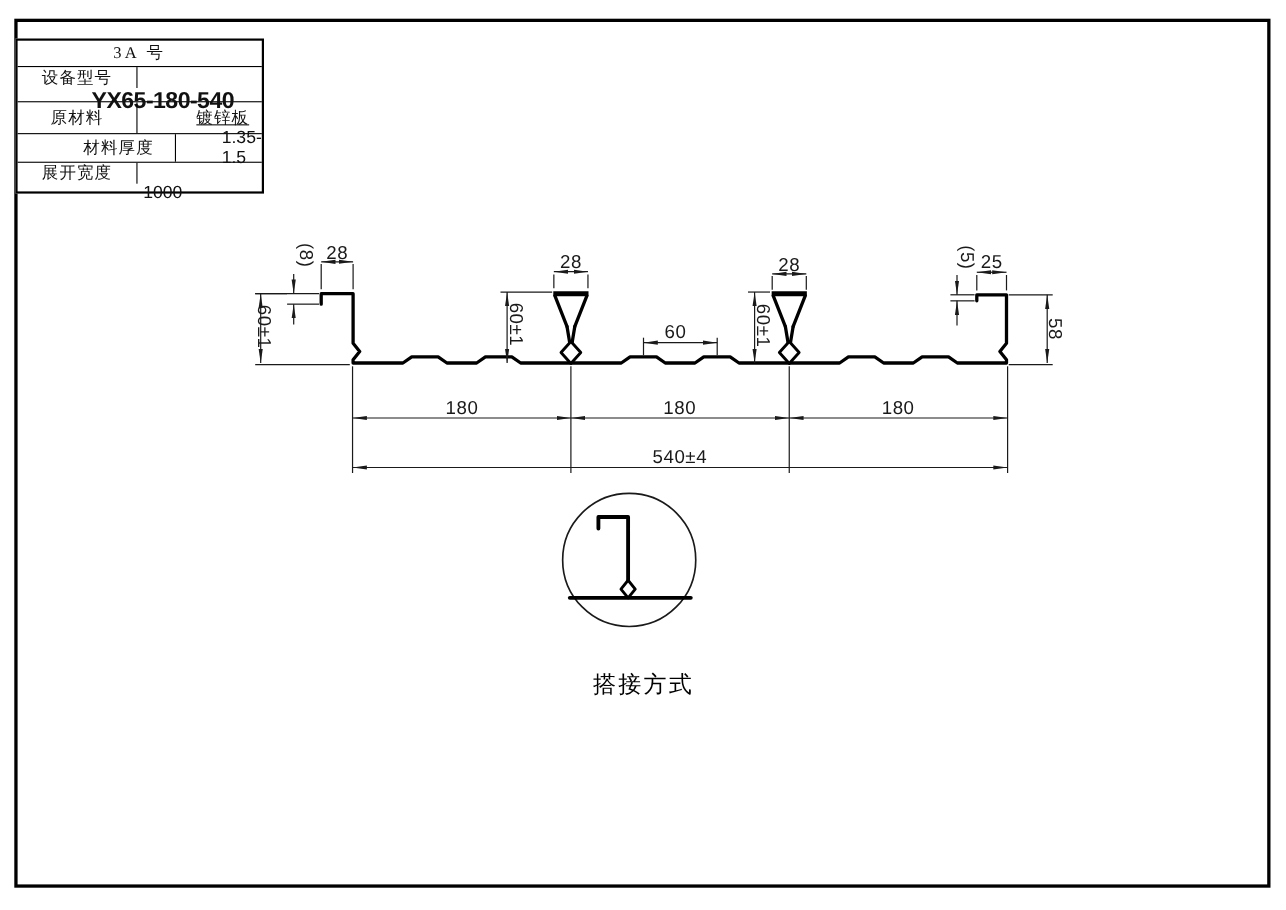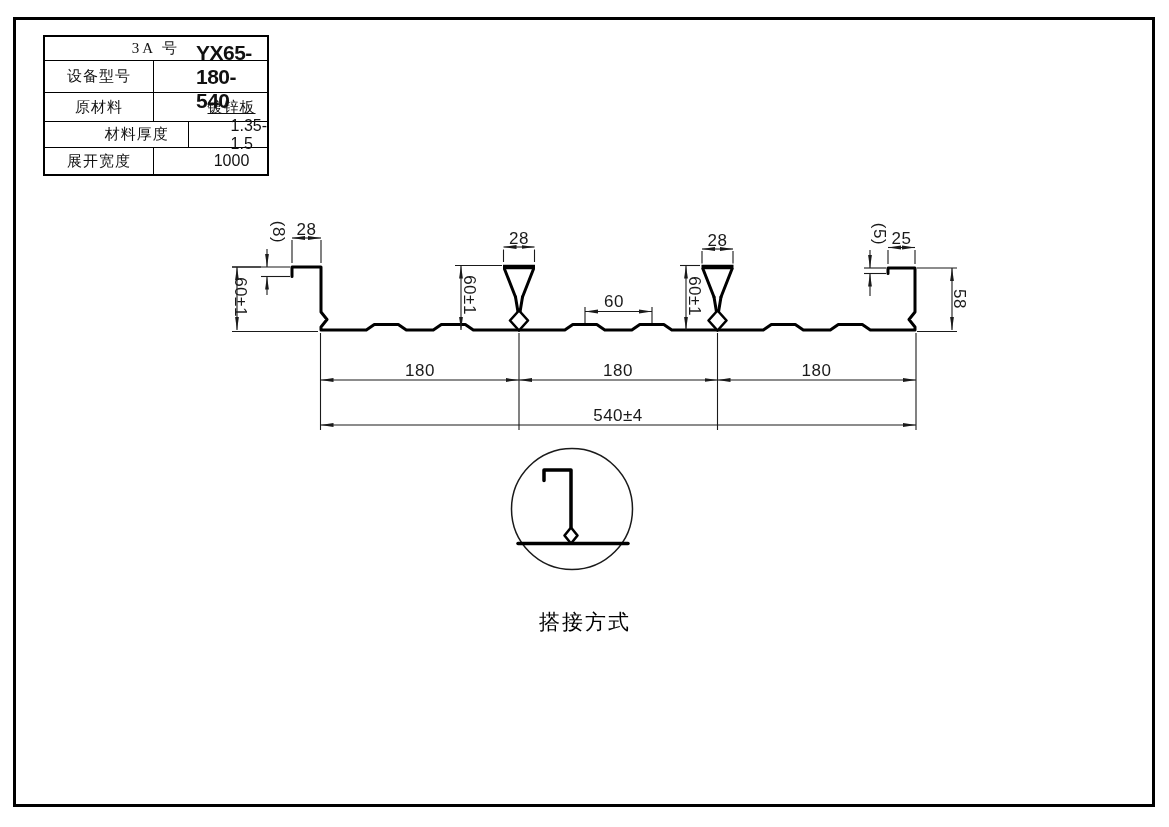--- a/index.html
+++ b/index.html
@@ -1,33 +1,33 @@
 <!DOCTYPE html>
 <html><head>
 <meta charset="utf-8">
 <style>
   html,body{margin:0;padding:0;background:#fff;}
   body{width:1169px;height:827px;position:relative;overflow:hidden;
        font-family:"Liberation Sans","DejaVu Sans",sans-serif;color:#111;}
   .page-border{position:absolute;left:13px;top:17px;width:1142px;height:790px;
        border:3px solid #000;box-sizing:border-box;background:#fff;}
   
-  .spec-table{position:absolute;left:43px;top:35px;width:226px;
+  .spec-table{position:absolute;left:14px;top:35px;width:226px;
        border:2px solid #000;box-sizing:border-box;background:#fff;}
   .spec-title{height:23px;border-bottom:1px solid #000;display:flex;
        align-items:center;justify-content:center;
        font:15px "Liberation Serif","DejaVu Serif",serif;letter-spacing:3px;}
   .spec-row{display:flex;border-bottom:1px solid #000;}
-  .spec-row:last-child{border-bottom:none;}
+  .spec-row:last-child{border-bottom:none;flex-direction:column;}
   .spec-label{width:108px;border-right:1px solid #000;display:flex;
        align-items:center;justify-content:center;
        font:15px "Liberation Serif","DejaVu Serif",serif;letter-spacing:1px;}
   .spec-value{flex:1;display:flex;align-items:center;justify-content:center;
        font:16px "Liberation Sans","DejaVu Sans",sans-serif;margin-left:42px;}
-  .row-model{height:31px;}
+  .row-model{height:31px;flex-direction:column;}
   .row-model .spec-value{font:bold 21px "Liberation Sans","DejaVu Sans",sans-serif;letter-spacing:-0.5px;}
   .row-material{height:28px;}
   .row-material .spec-value{font:15px "Liberation Serif","DejaVu Serif",serif;letter-spacing:1px;text-decoration:underline;}
   .row-thickness{height:25px;padding-left:41px;}
   .row-width{height:26px;}
   
   svg{position:absolute;left:0;top:0;}
   .thick{stroke:#000;stroke-width:3;fill:none;stroke-linejoin:round;stroke-linecap:round;}
   .bar{stroke:#000;stroke-width:4.5;fill:none;stroke-linecap:butt;}
   .flank{stroke:#000;stroke-width:3;fill:none;stroke-linecap:round;}

